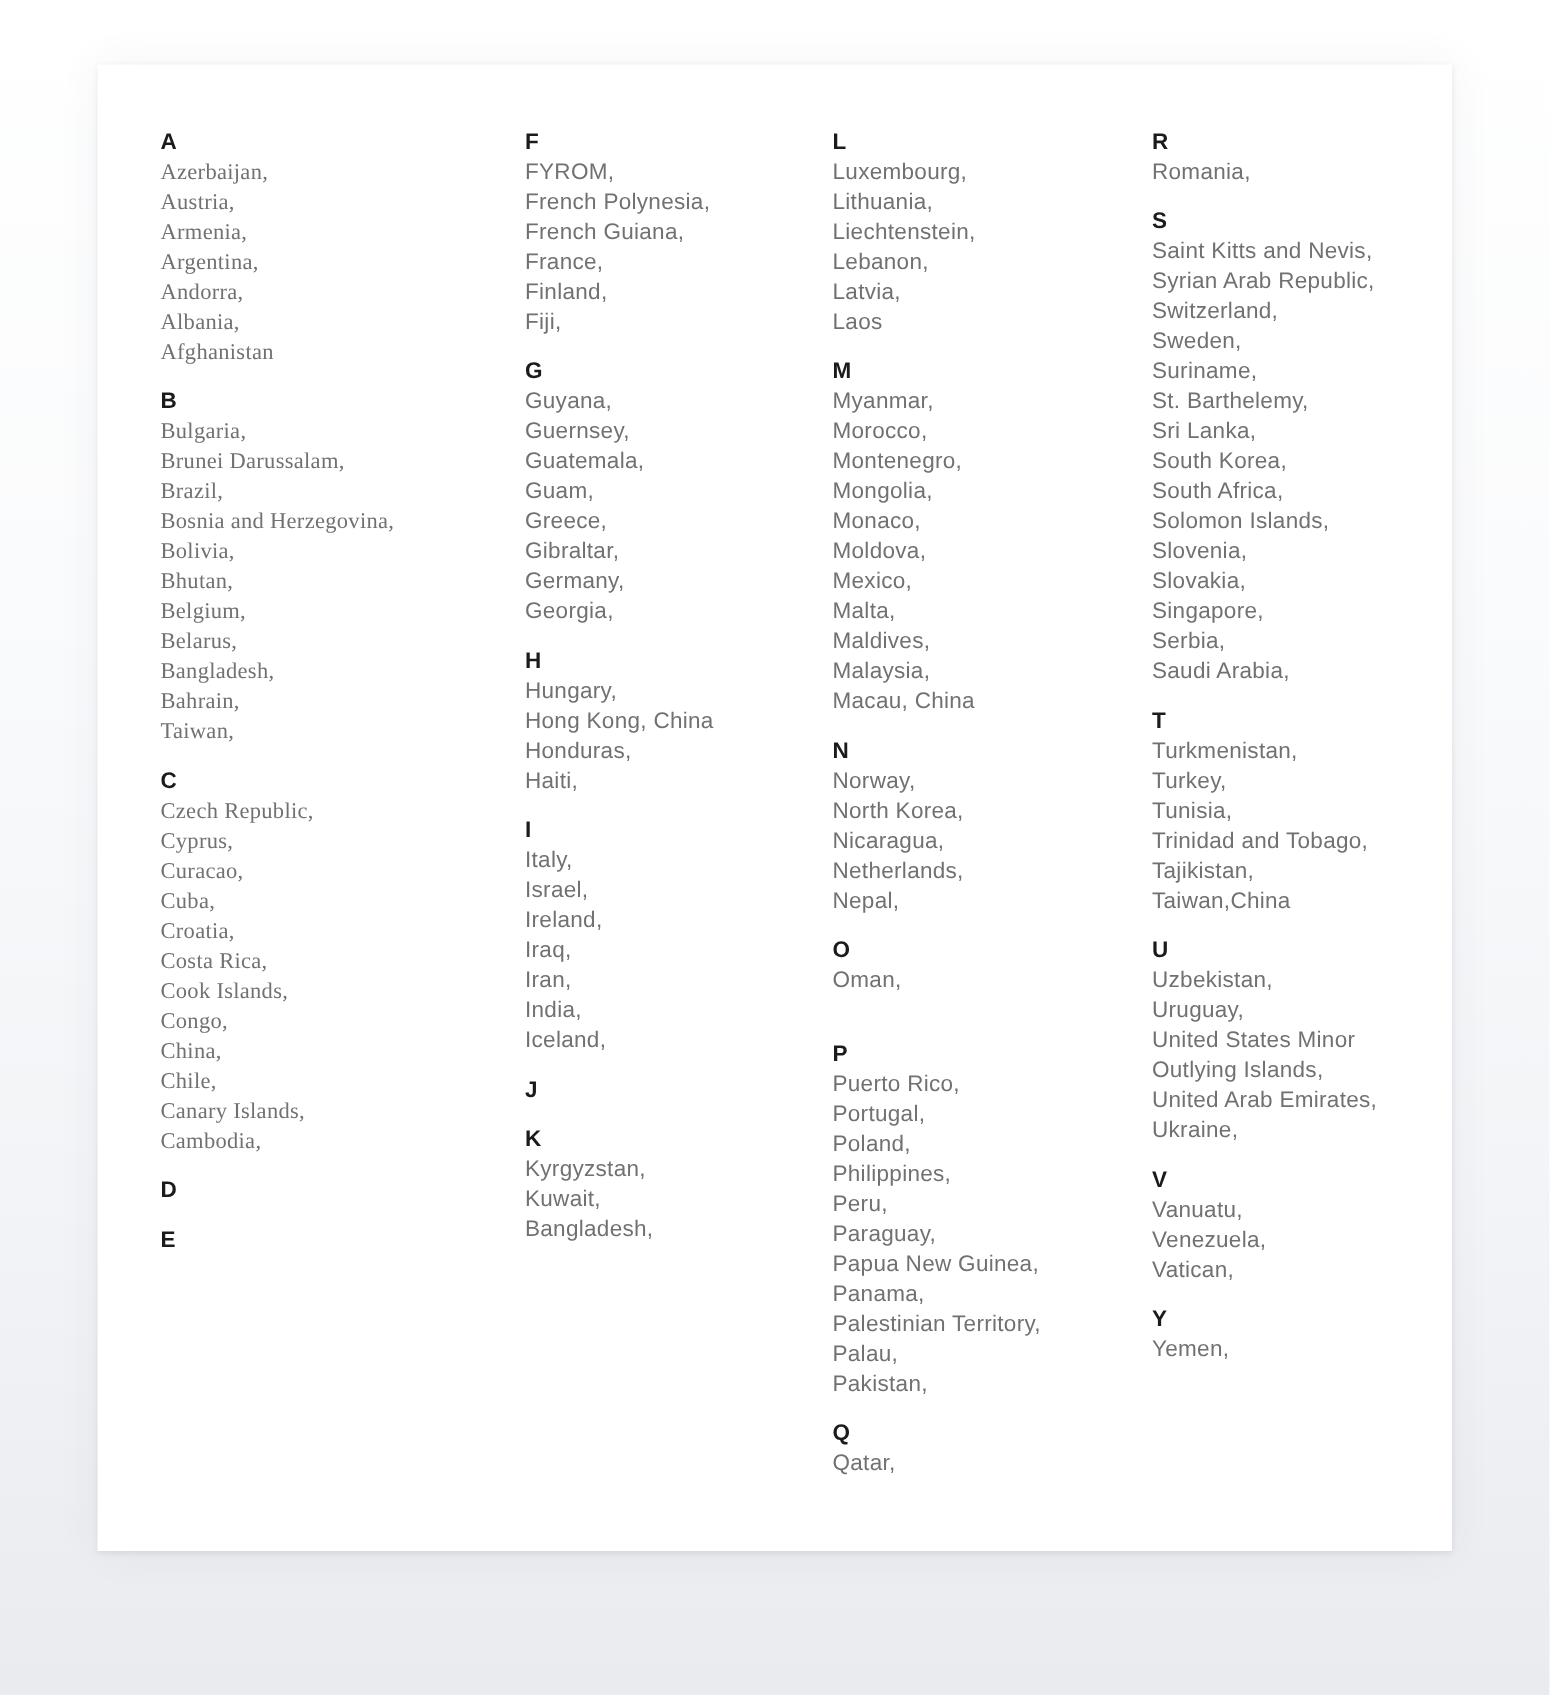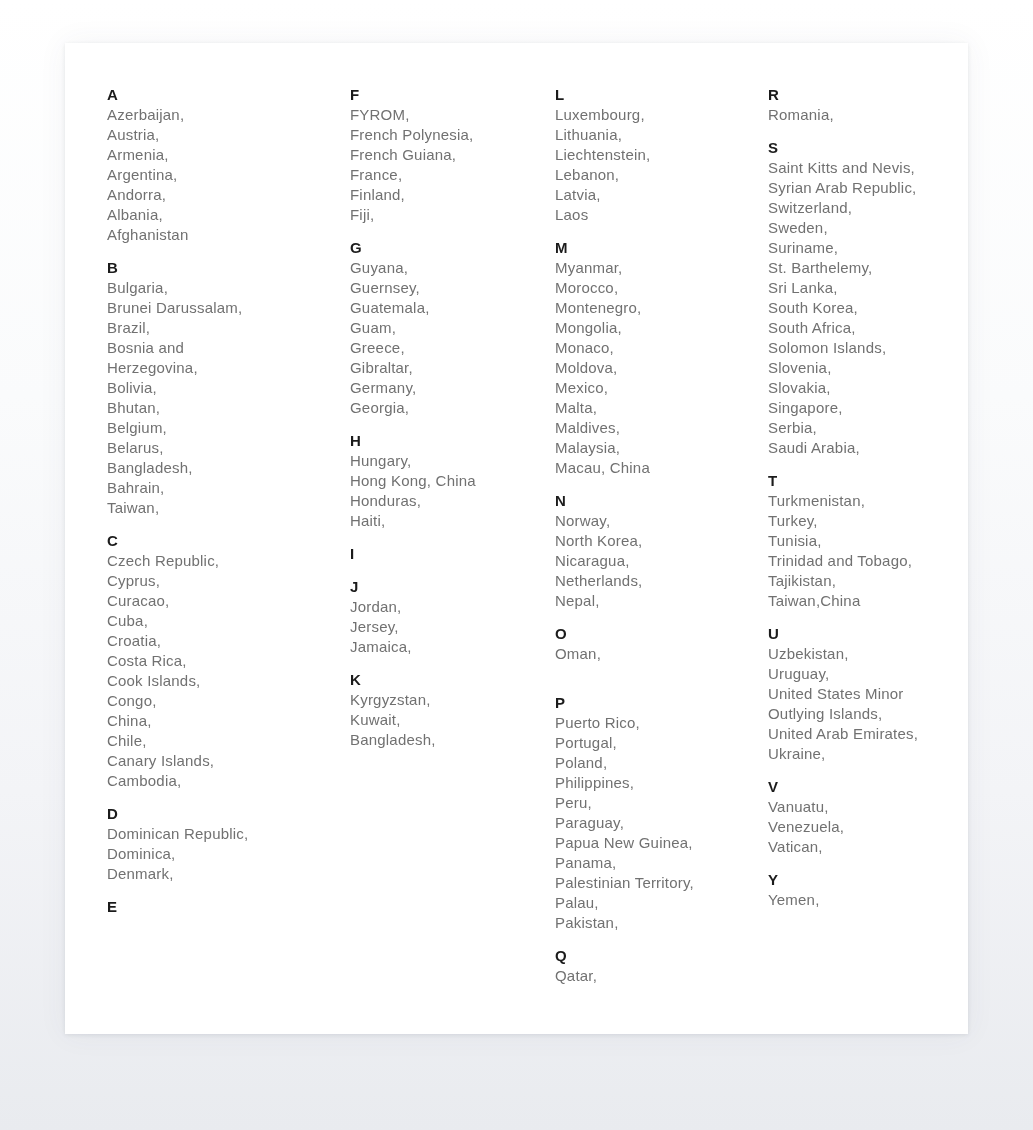--- a/index.html
+++ b/index.html
@@ -37,21 +37,21 @@
     font-weight: 700;
     color: #1b1b1b;
     letter-spacing: 0.6px;
   }
   .entry {
     font-size: 15px;
     line-height: 20px;
     color: #717171;
     letter-spacing: 0.2px;
   }
-  .col-0 .entry { max-width: 159px; }
+  .col-0 .entry { max-width: 159px; font-family: Liberation Serif, serif; }
   .col-2 .entry { max-width: 200px; }
   .col-3 .entry { max-width: 176px; }
 </style>
 </head>
 <body>
 
 <div class="page">
   <div class="card">
 
   <div class="col col-0">
@@ -95,25 +95,20 @@
             <div class="entry">Cook Islands,</div>
             <div class="entry">Congo,</div>
             <div class="entry">China,</div>
             <div class="entry">Chile,</div>
             <div class="entry">Canary Islands,</div>
             <div class="entry">Cambodia,</div>
           </div>
         </div>
         <div class="section">
           <div class="letter">D</div>
-          <div class="entries">
-            <div class="entry">Dominican Republic,</div>
-            <div class="entry">Dominica,</div>
-            <div class="entry">Denmark,</div>
-          </div>
         </div>
         <div class="section">
           <div class="letter">E</div>
         </div>
       </div>
       <div class="col col-1">
         <div class="section">
           <div class="letter">F</div>
           <div class="entries">
             <div class="entry">FYROM,</div>
@@ -141,28 +136,32 @@
           <div class="letter">H</div>
           <div class="entries">
             <div class="entry">Hungary,</div>
             <div class="entry">Hong Kong, China</div>
             <div class="entry">Honduras,</div>
             <div class="entry">Haiti,</div>
           </div>
         </div>
         <div class="section">
           <div class="letter">I</div>
+          <div class="entries">
+            <div class="entry">Italy,</div>
+            <div class="entry">Israel,</div>
+            <div class="entry">Ireland,</div>
+            <div class="entry">Iraq,</div>
+            <div class="entry">Iran,</div>
+            <div class="entry">India,</div>
+            <div class="entry">Iceland,</div>
+          </div>
         </div>
         <div class="section">
           <div class="letter">J</div>
-          <div class="entries">
-            <div class="entry">Jordan,</div>
-            <div class="entry">Jersey,</div>
-            <div class="entry">Jamaica,</div>
-          </div>
         </div>
         <div class="section">
           <div class="letter">K</div>
           <div class="entries">
             <div class="entry">Kyrgyzstan,</div>
             <div class="entry">Kuwait,</div>
             <div class="entry">Bangladesh,</div>
           </div>
         </div>
       </div>

